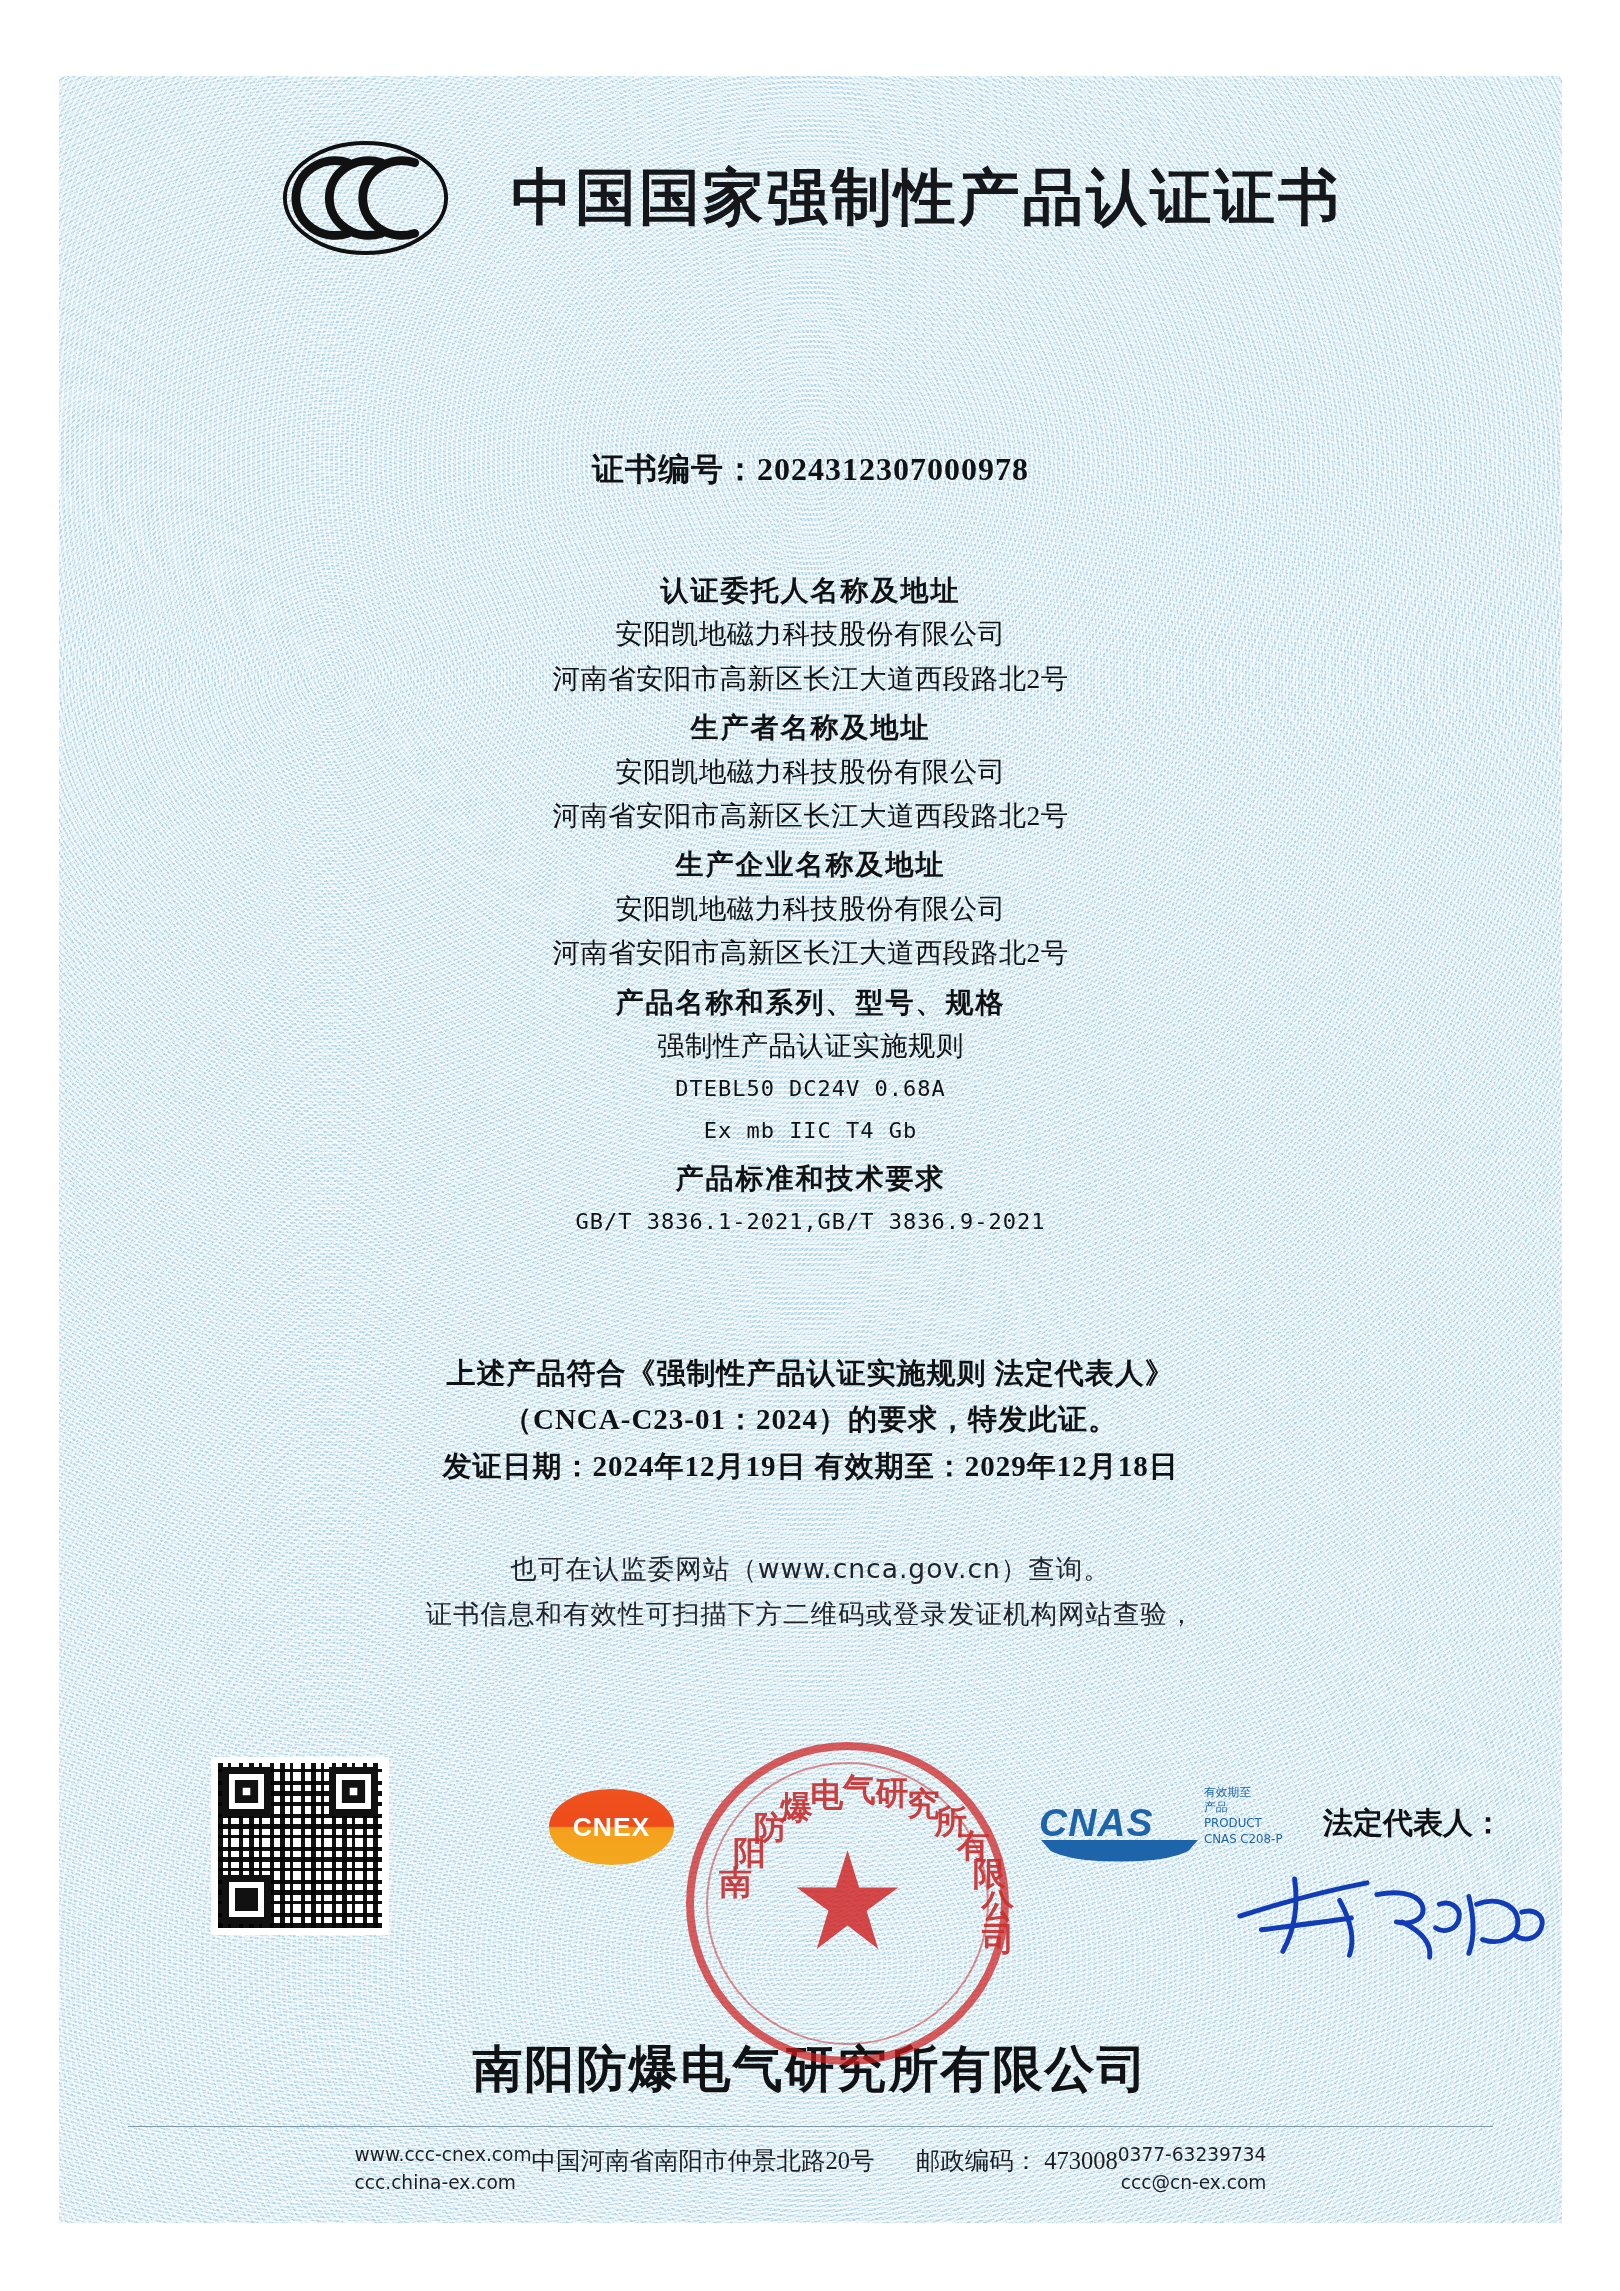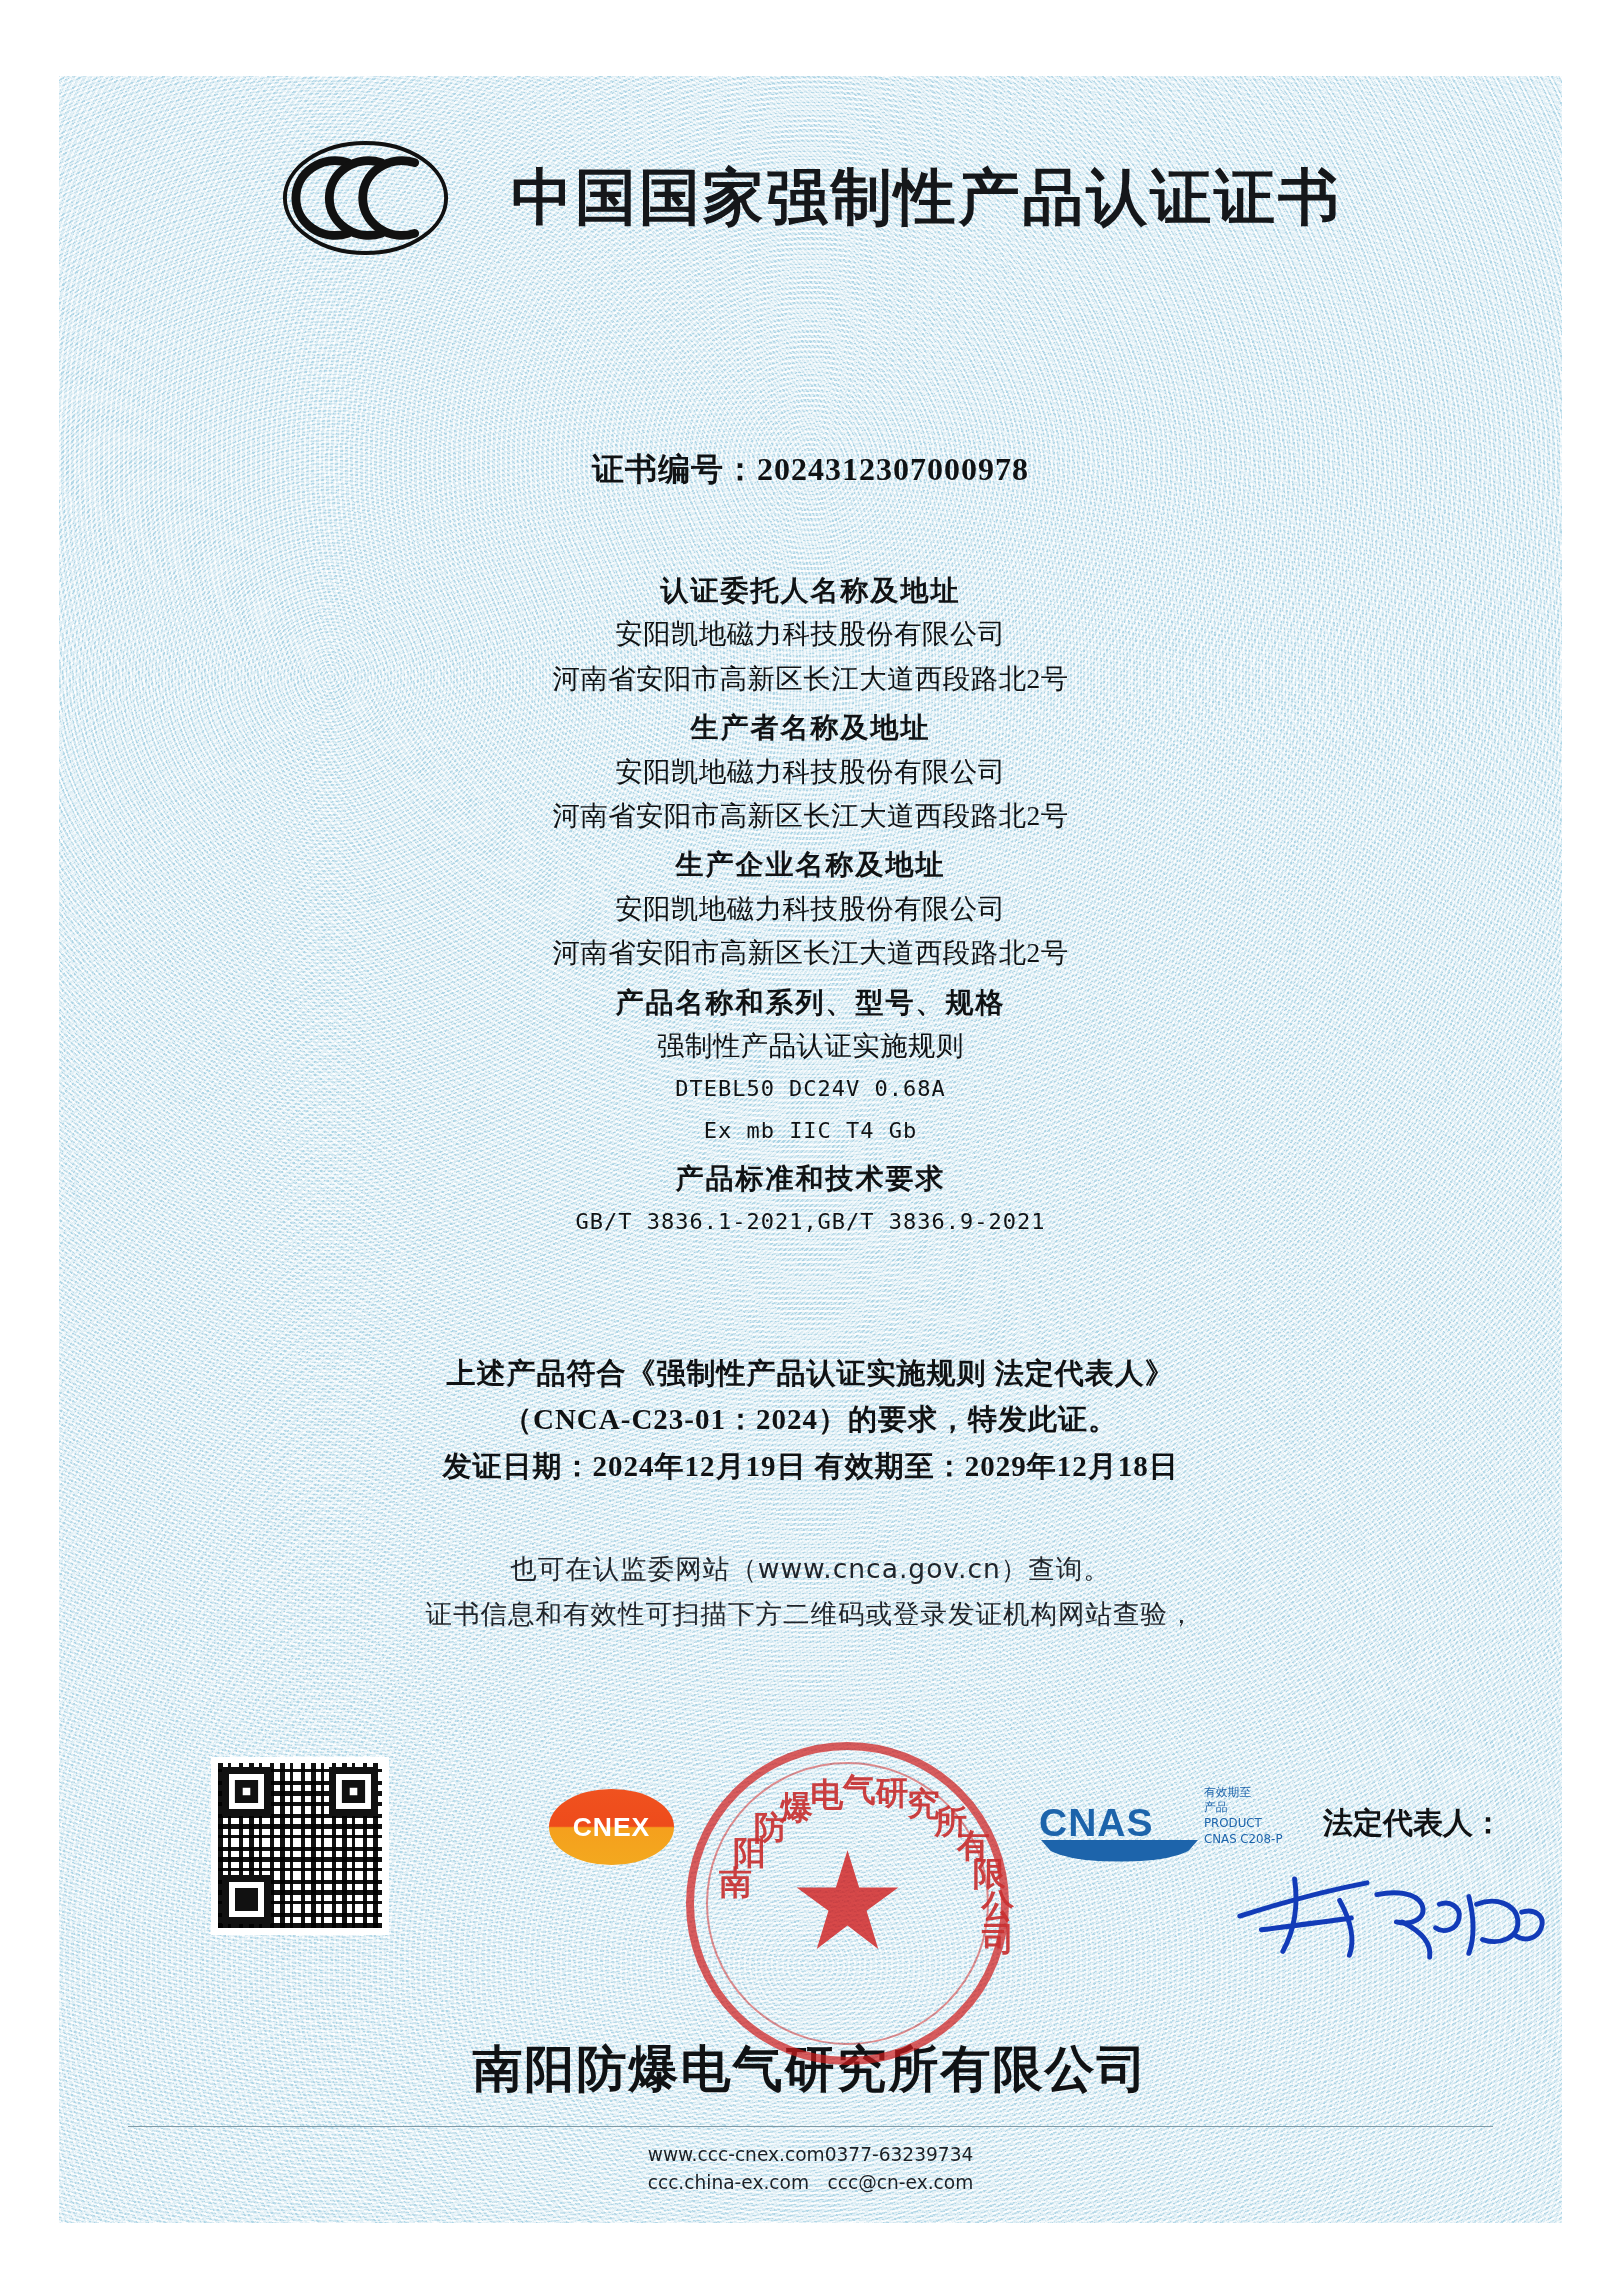--- a/index.html
+++ b/index.html
@@ -225,20 +225,21 @@
   }
   .cnas-text {
     position: absolute;
     left: 0;
     top: 21.6px;
     font-family: "Liberation Sans", sans-serif;
     font-weight: bold;
     font-size: 39px;
     color: #1d64ab;
     letter-spacing: 1px;
+    font-style: italic;
   }
   .cnas-swoosh {
     position: absolute;
     left: 2px;
     top: 61px;
     width: 157px;
     height: 21.6px;
     background: #1d64ab;
     border-radius: 0 0 78px 78px / 0 0 21.6px 21.6px;
     clip-path: polygon(0 0, 100% 0, 88% 100%, 12% 100%);
@@ -475,20 +476,25 @@
         </div>
       </div>
 
       <div class="company">南阳防爆电气研究所有限公司</div>
 
       <div class="footer">
         <div class="col-left">
           <div>www.ccc-cnex.com</div>
           <div>ccc.china-ex.com</div>
         </div>
+        <div class="col-center">
+          <span>中国河南省南阳市仲景北路20号</span>
+          <span class="pc">邮政编码：</span>
+          <span>473008</span>
+        </div>
         <div class="col-right">
           <div>0377-63239734</div>
           <div>ccc@cn-ex.com</div>
         </div>
       </div>
 
     </div>
   </div>
 </div>
 

